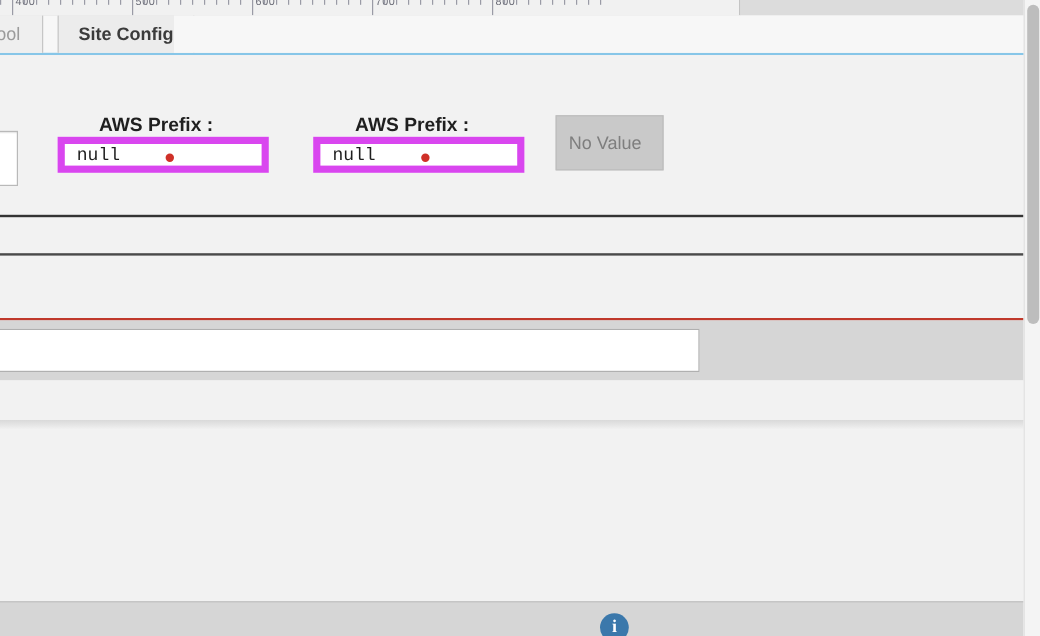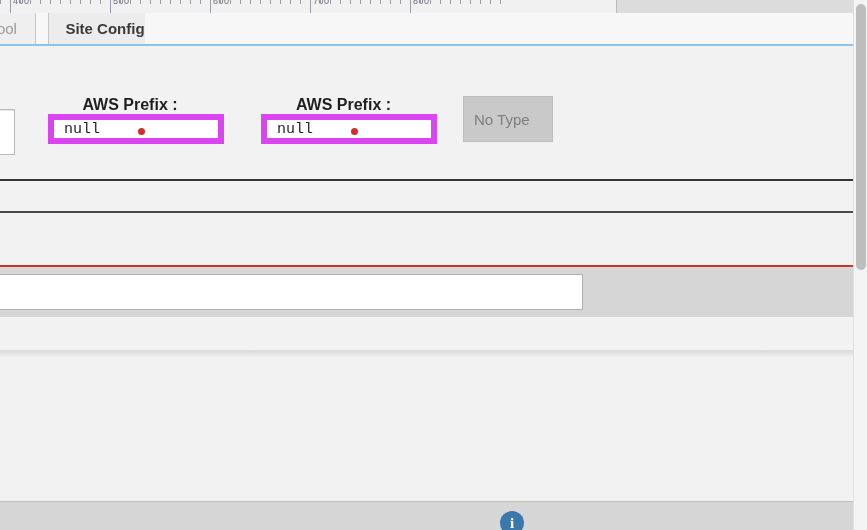--- a/index.html
+++ b/index.html
@@ -394,21 +394,21 @@
       <div class="field-group" style="margin-left:26px;">
         <span class="field-label">AWS Prefix :</span>
         <div class="text-input invalid" style="width:176px; margin-left:11px;">
           <span>null</span>
           <span class="req-dot" style="left:84px;"></span>
         </div>
       </div>
 
       <div class="field-group" style="margin-left:22px;">
         <div class="disabled-input" style="width:90px; margin-left:4px;">
-          <span>No Type</span>
+          <span>No Value</span>
         </div>
       </div>
 
     </div>
   </div>
 
   <div class="band band-a"></div>
   <div class="band band-b"></div>
 
   <div class="red-rule"></div>

